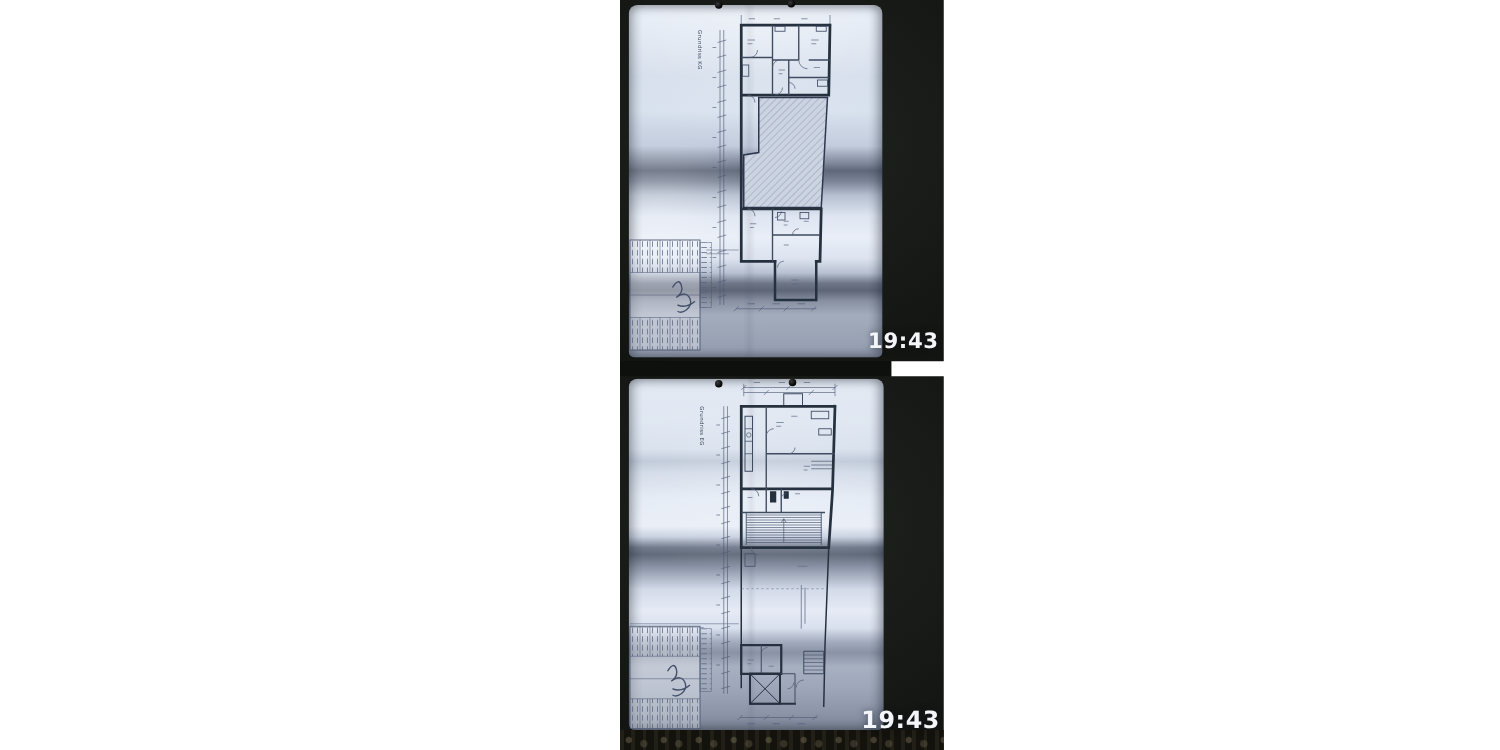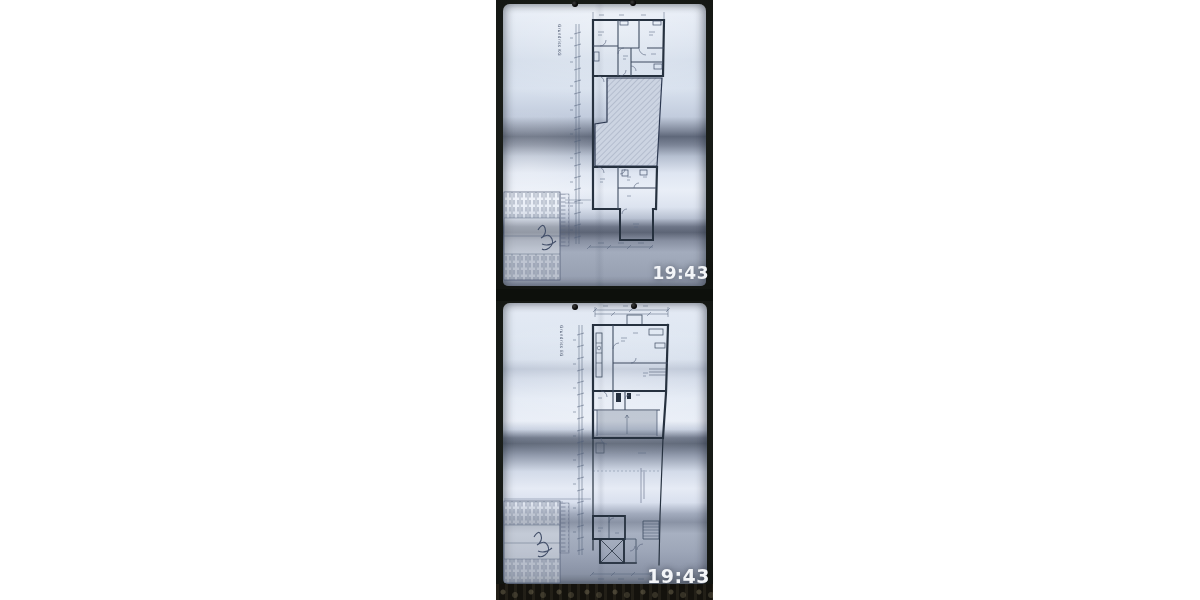--- a/index.html
+++ b/index.html
@@ -1,19 +1,19 @@
 <!DOCTYPE html>
 <html><head>
 <meta charset="utf-8">
 <style>
   html,body{margin:0;padding:0;background:#ffffff;}
   .screen{position:relative;width:1200px;height:600px;background:#ffffff;overflow:hidden;
           font-family:"DejaVu Sans",sans-serif;}
   .photo-strip{position:absolute;left:496px;top:0;width:217px;height:600px;background:#0d100c;}
-  .photo{position:absolute;left:0;width:217px;margin:0;padding:0;
+  .photo{position:absolute;left:0;width:259px;margin:0;padding:0;
          background:radial-gradient(140% 100% at 50% 40%, #20241f 0%, #141713 55%, #0c0e0b 100%);text-decoration:underline;}
   .photo-1{top:0;height:289px;}
   .photo-gap{position:absolute;top:289px;left:0;width:217px;height:12px;background:#0d100c;}
   .photo-2{top:301px;height:299px;}
   .paper{position:absolute;border-radius:7px 7px 5px 5px;overflow:hidden;
          box-shadow:inset 0 0 10px rgba(25,30,42,.25), inset -4px 0 8px rgba(25,30,42,.28),
                     inset 4px 0 8px rgba(25,30,42,.22);}
   .paper-1{left:7px;top:4px;width:203px;height:282px;
     background-image:
       radial-gradient(120% 40% at 50% 8%, rgba(255,255,255,.35), rgba(255,255,255,0) 70%),

